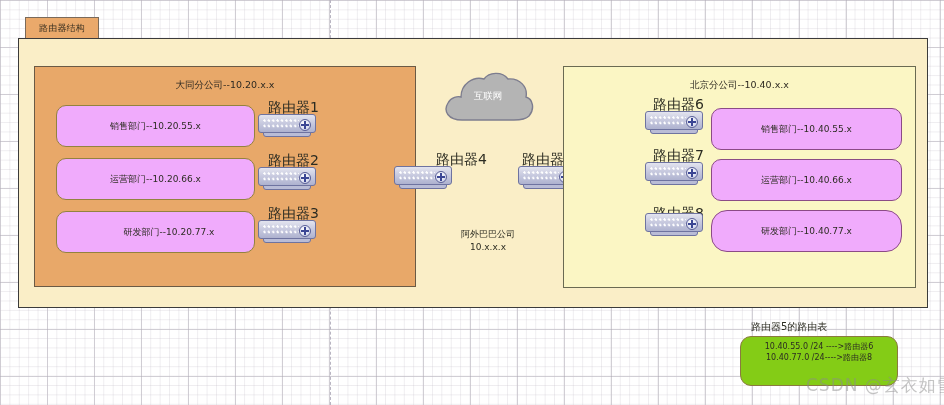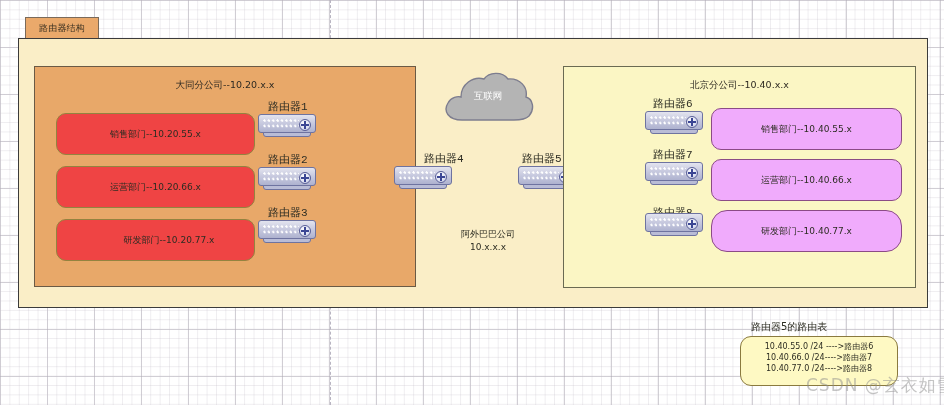--- a/index.html
+++ b/index.html
@@ -52,21 +52,21 @@
   .branch-title{
     position:absolute;left:0;right:0;top:12px;text-align:center;
     font-size:9.5px;color:#2e2a22;
   }
   
   .dept{
     position:absolute;box-sizing:border-box;
     border-radius:10px;display:flex;align-items:center;justify-content:center;
     font-size:9px;color:#2c2c22;
   }
-  .dept.green{background:#ef4444;border:1.4px solid #93833f;margin-top:8px;}
+  .dept.green{background:#f0abfc;border:1.4px solid #93833f;}
   .dept.pink{background:#f0abfc;border:1.4px solid #8b4b86;}
   #dept-l1{left:56px;top:105px;width:199px;height:42px;}
   #dept-l2{left:56px;top:158px;width:199px;height:42px;}
   #dept-l3{left:56px;top:211px;width:199px;height:42px;padding-left:27px;}
   #dept-r1{left:711px;top:108px;width:191px;height:42px;}
   #dept-r2{left:711px;top:159px;width:191px;height:42px;}
   #dept-r3{left:711px;top:210px;width:191px;height:42px;border-radius:16px;}
   
   .router{position:absolute;width:58px;height:25px;}
   .router .body{
@@ -92,26 +92,26 @@
     border:1px solid #5a6098;box-sizing:border-box;
   }
   .router .hub:after{
     content:"";position:absolute;left:50%;top:50%;
     width:8px;height:8px;margin:-4px 0 0 -4px;
     background:
       linear-gradient(to right, transparent 43%, #3b4694 43%, #3b4694 57%, transparent 57%),
       linear-gradient(to bottom, transparent 43%, #3b4694 43%, #3b4694 57%, transparent 57%);
   }
   .router-label{
-    position:absolute;font-size:11px;color:#2c2c22;white-space:nowrap;font-family:Liberation Mono, monospace;
+    position:absolute;font-size:14px;color:#2c2c22;white-space:nowrap;
   }
   #r1{left:258px;top:114px;}  #r1l{left:268px;top:99px;}
   #r2{left:258px;top:167px;}  #r2l{left:268px;top:152px;}
   #r3{left:258px;top:220px;}  #r3l{left:268px;top:205px;}
-  #r4{left:394px;top:166px;}  #r4l{left:424px;top:151px;}
+  #r4{left:394px;top:166px;}  #r4l{left:436px;top:151px;}
   #r5{left:518px;top:166px;}  #r5l{left:522px;top:151px;}
   #r6{left:645px;top:111px;}  #r6l{left:653px;top:96px;}
   #r7{left:645px;top:162px;}  #r7l{left:653px;top:147px;}
   #r8{left:645px;top:213px;}  #r8l{left:653px;top:198px;margin-top:7px;}
   
   #cloud{position:absolute;left:440px;top:70px;width:96px;height:54px;}
   #cloud svg{display:block;}
   #cloud-label{
     position:absolute;left:0;right:0;top:20px;text-align:center;
     font-size:9.5px;color:#ffffff;
@@ -122,21 +122,21 @@
     font-size:9px;color:#2c2c22;line-height:13px;
   }
   
   #links{position:absolute;left:0;top:0;width:944px;height:405px;pointer-events:none;}
   
   #rt-title{
     position:absolute;left:751px;top:320px;font-size:10px;color:#2c2c22;
   }
   #rt-box{
     position:absolute;left:740px;top:336px;width:158px;height:50px;
-    background:#fef9c3;border:1.3px solid #8a7a3f;border-radius:11px;
+    background:#84cc16;border:1.3px solid #8a7a3f;border-radius:11px;
     box-sizing:border-box;padding-top:4px;
   }
   #rt-box .row{
     font-size:8px;color:#2c2c22;text-align:center;line-height:11px;
     white-space:nowrap;
   }
   
   #watermark{
     position:absolute;left:806px;top:374px;
     font-size:17px;color:rgba(140,140,140,.50);white-space:nowrap;
@@ -268,17 +268,16 @@
   <div class="body">
       <div class="ports"></div>
       <div class="hub"></div>
     </div>
   <div class="base"></div>
 </div>
 
 <div id="rt-title">路由器5的路由表</div>
 <div id="rt-box">
   <div class="row">10.40.55.0 /24 ----&gt;路由器6</div>
-  <div class="row">10.40.66.0 /24----&gt;路由器7</div>
   <div class="row">10.40.77.0 /24----&gt;路由器8</div>
 </div>
 
 <div id="watermark">CSDN @玄衣如雪</div>
 
 </body></html>

